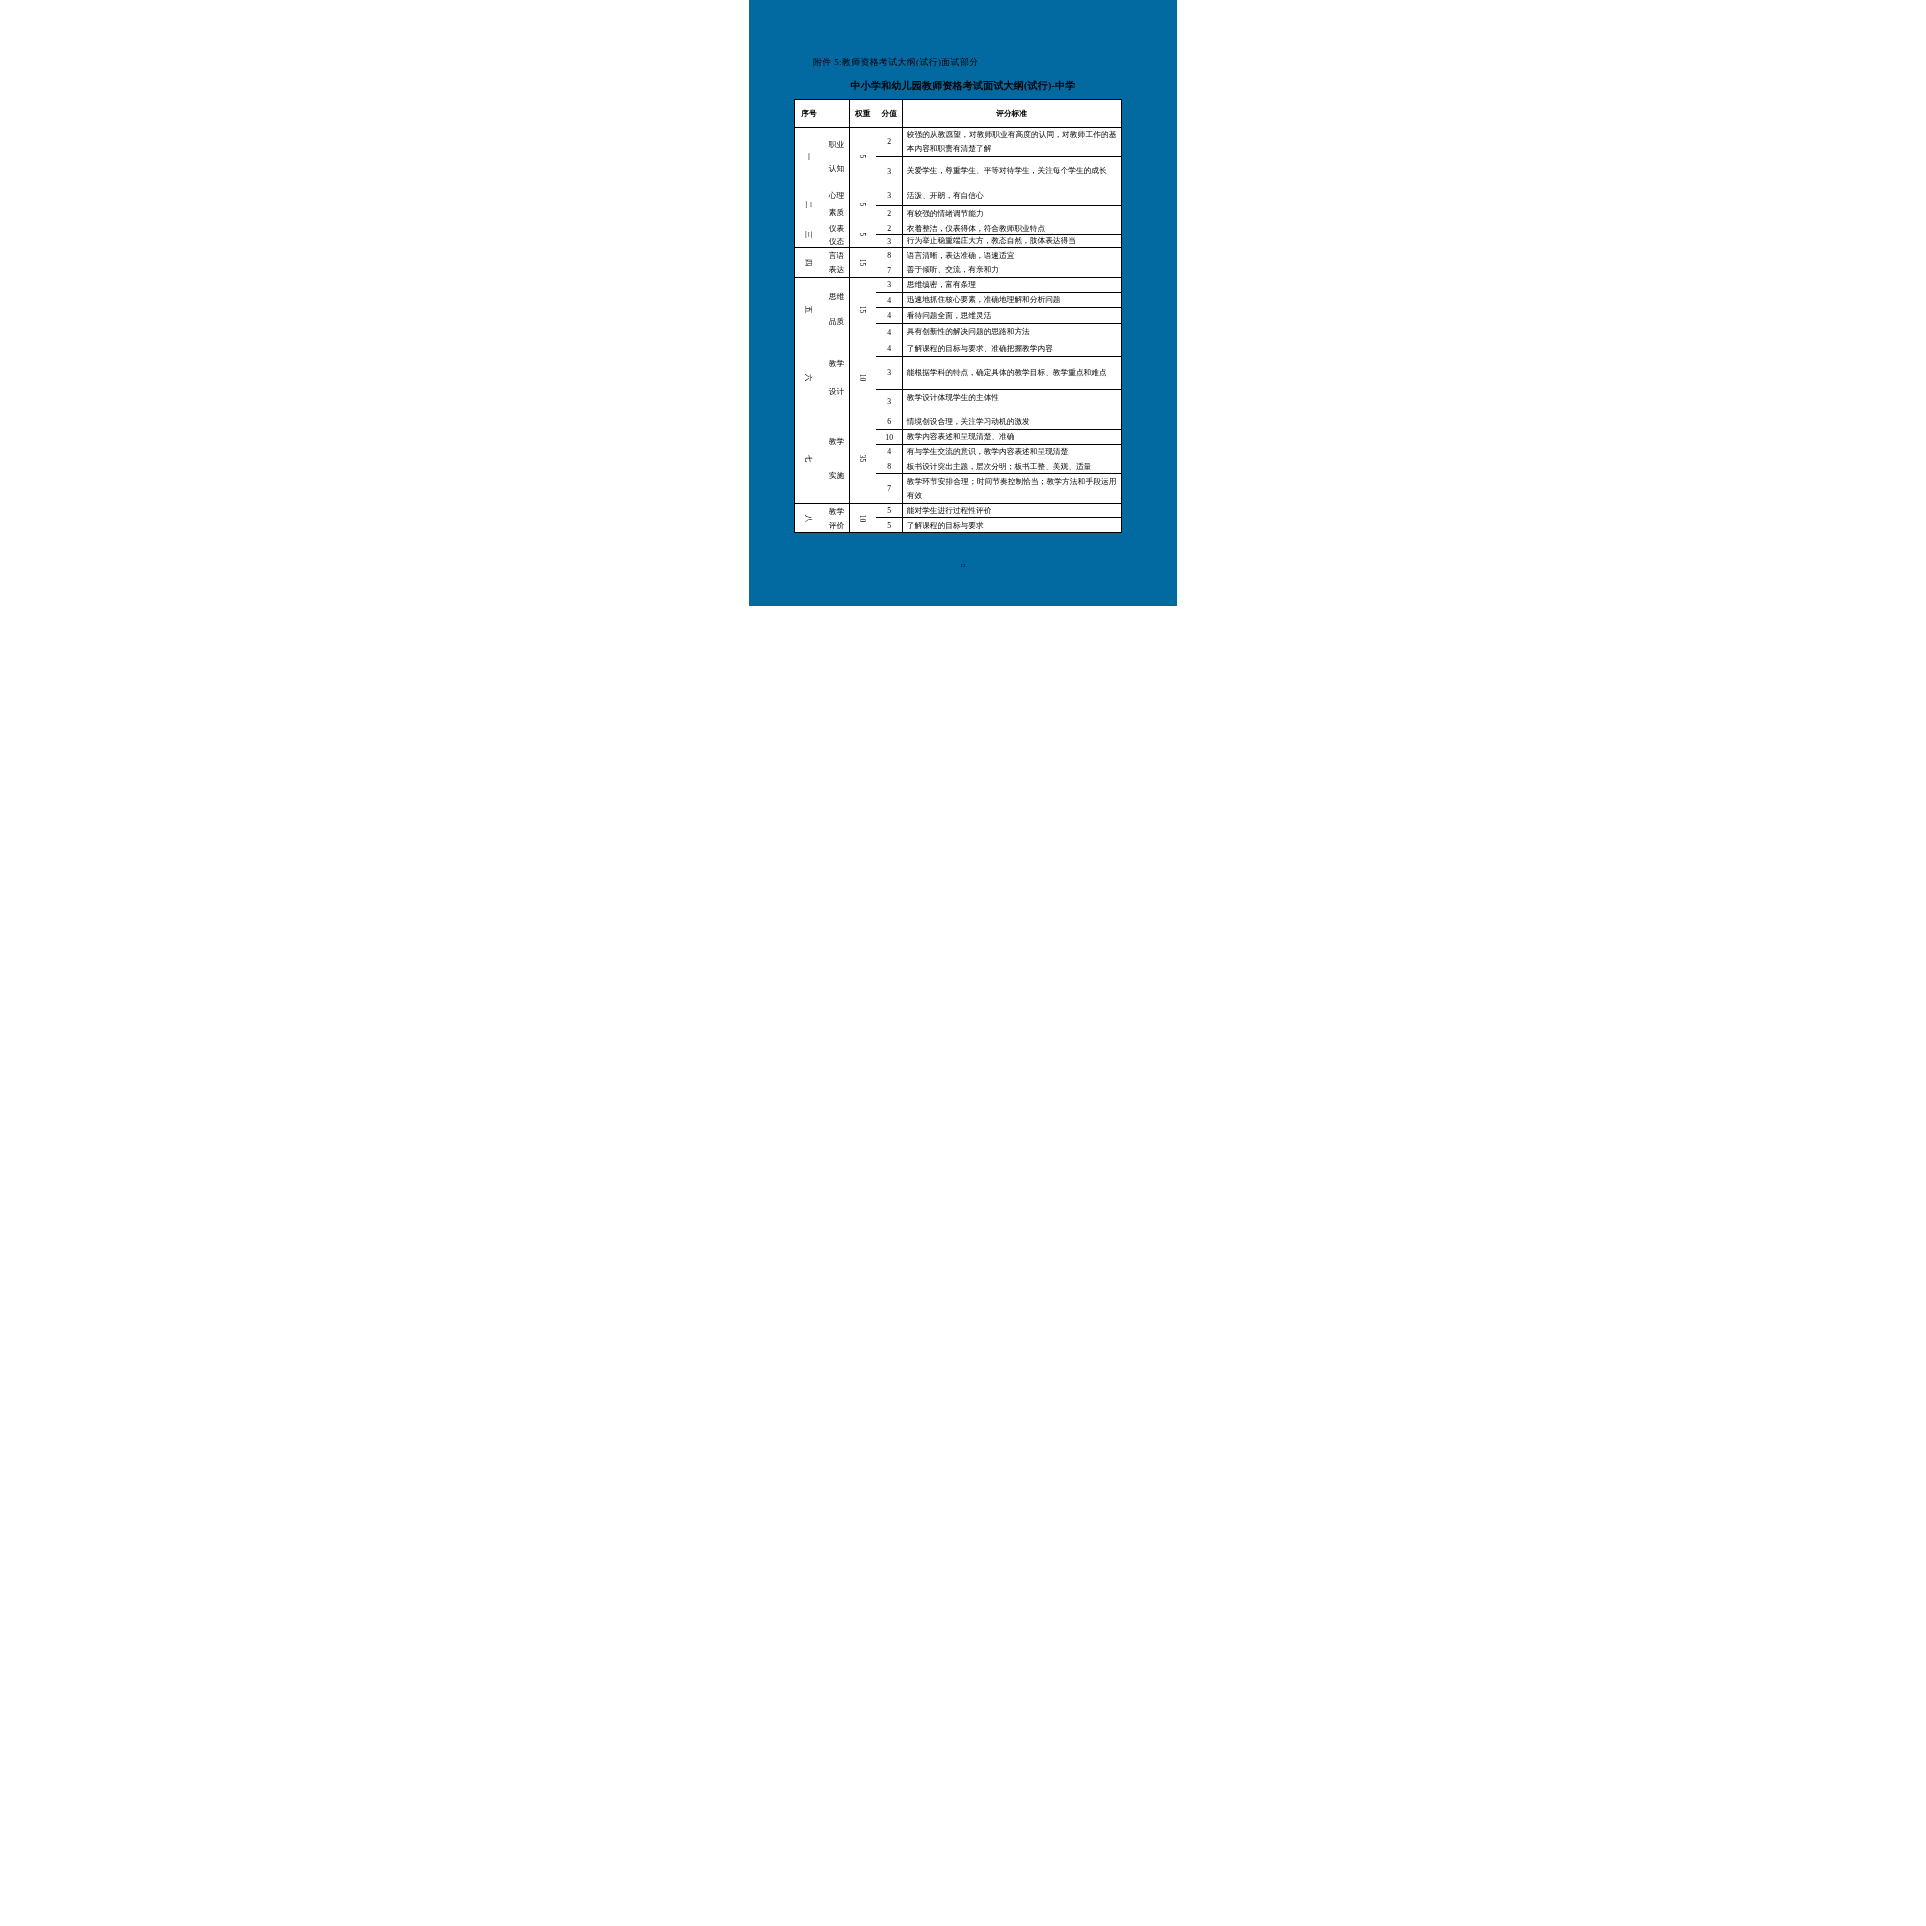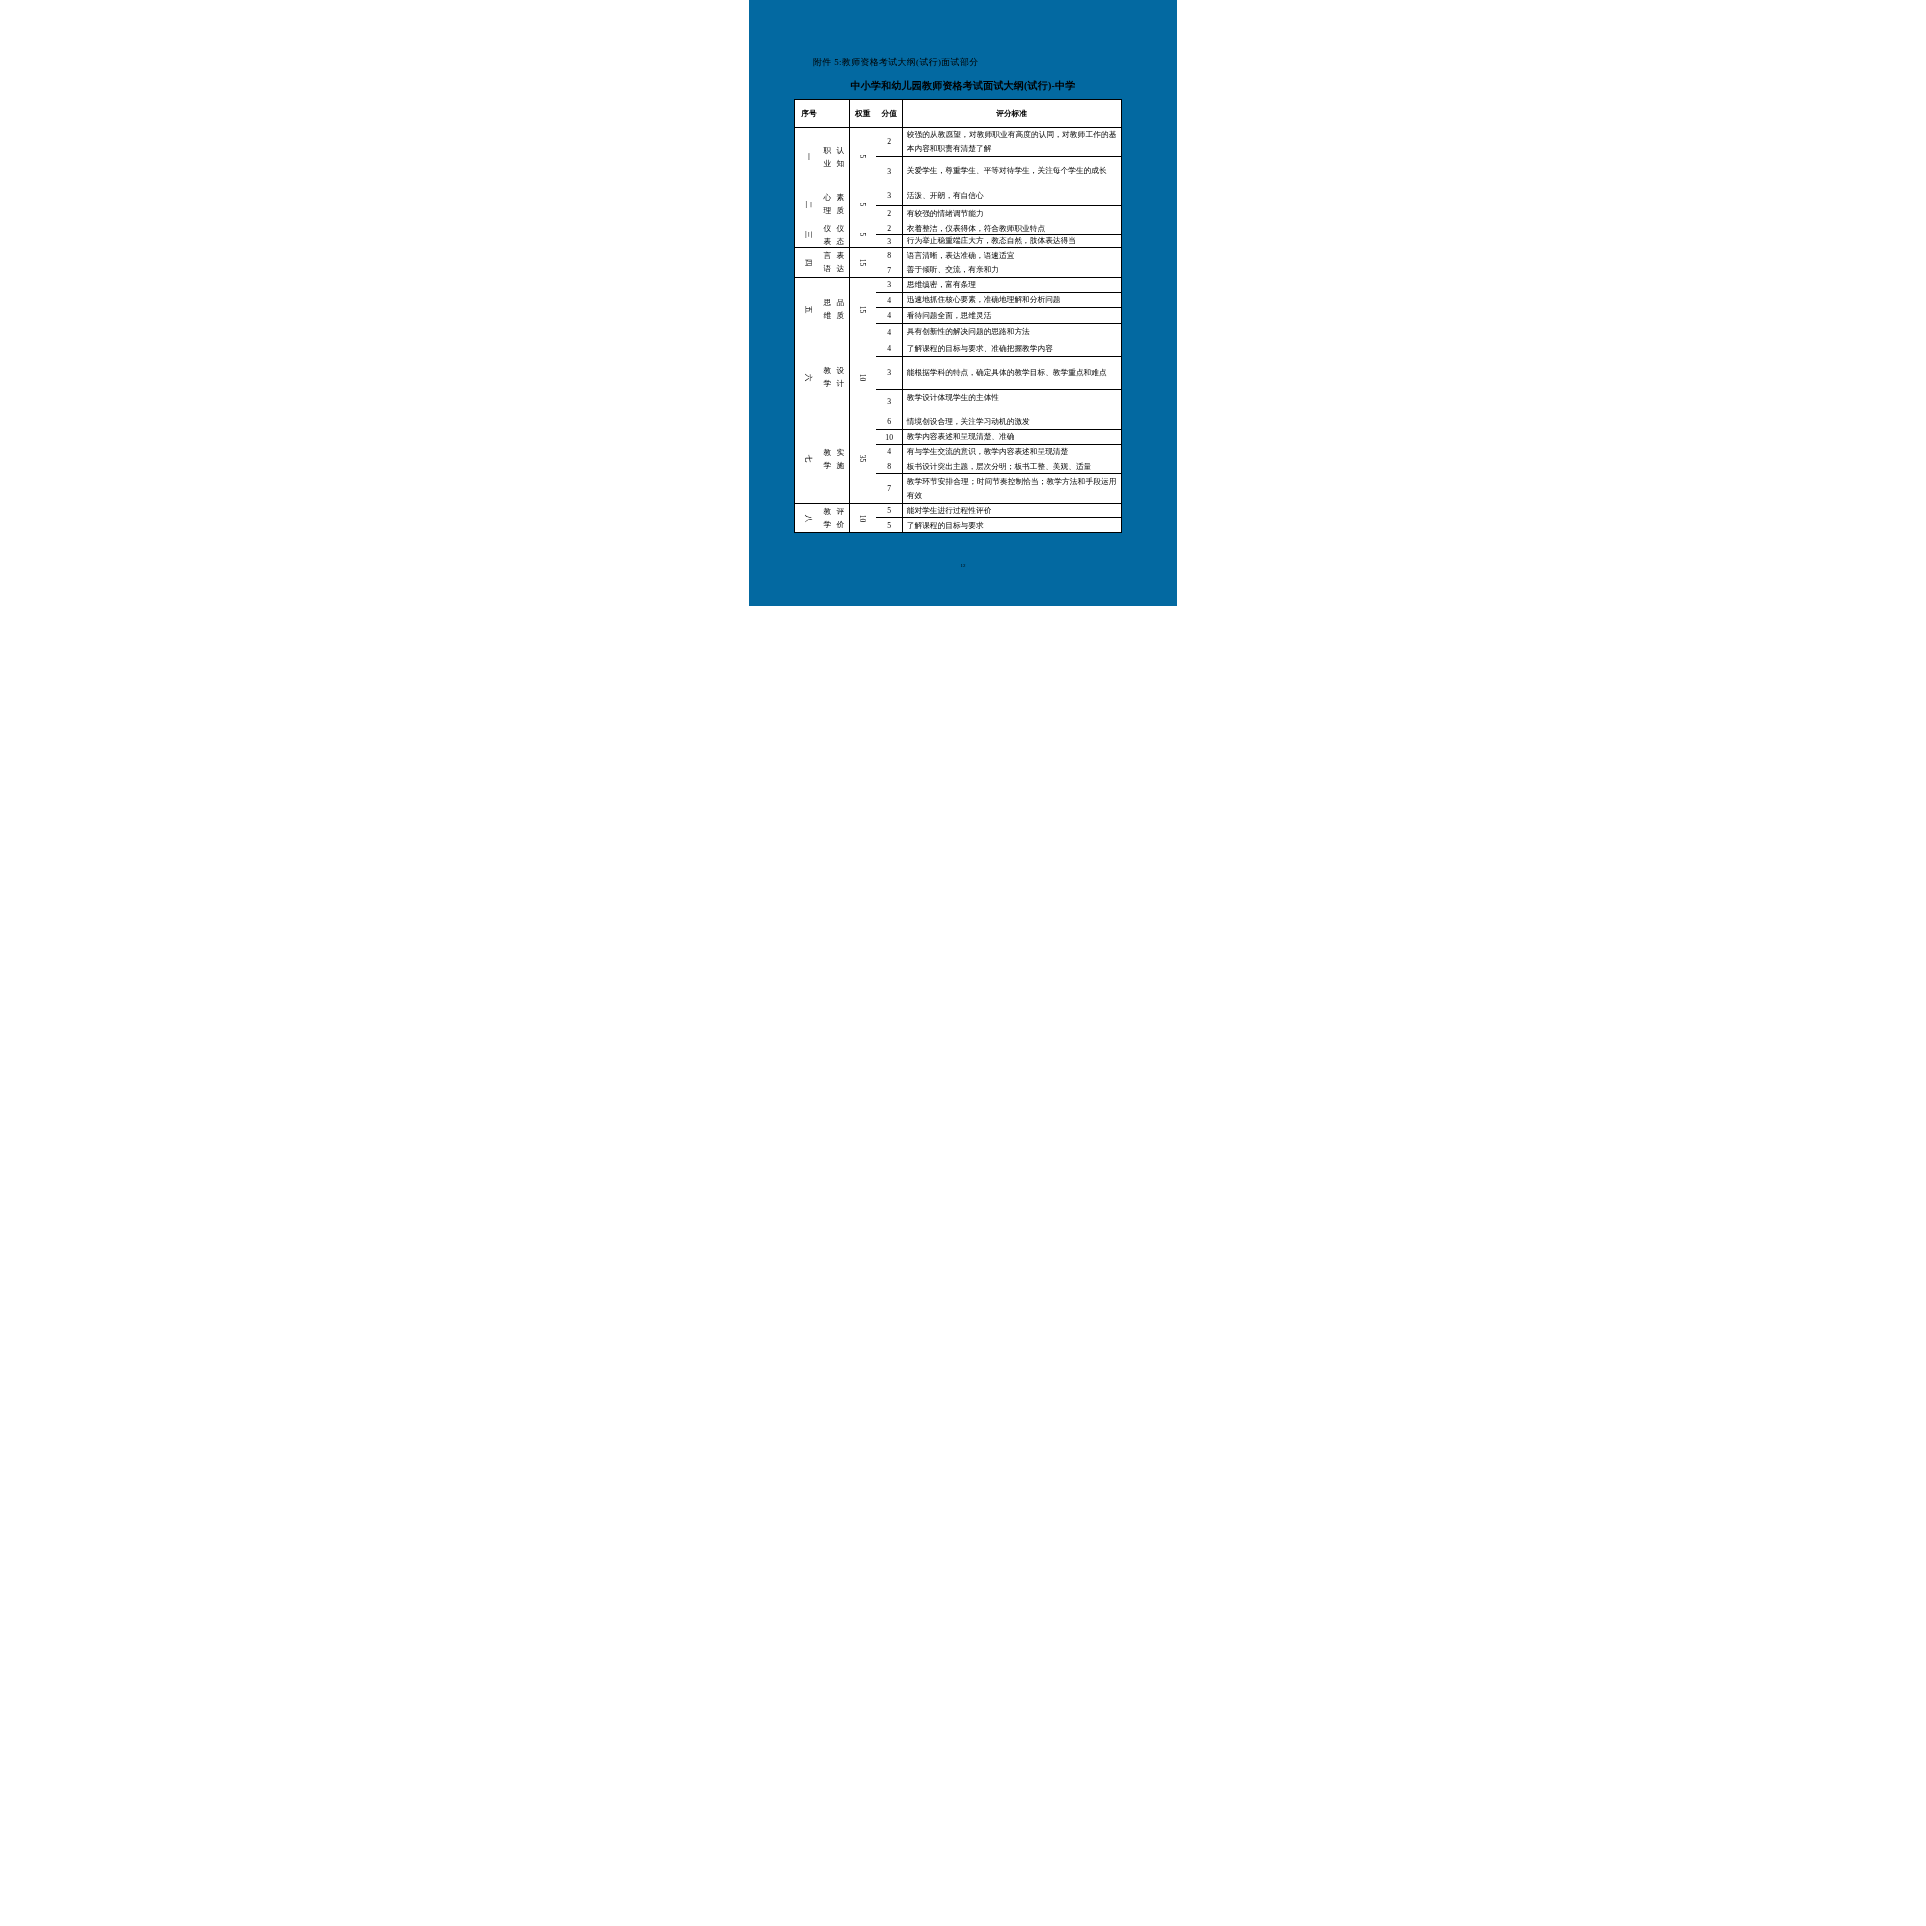--- a/index.html
+++ b/index.html
@@ -49,21 +49,21 @@
     background: #ffffff;
     display: flex;
     align-items: center;
     justify-content: center;
     font-size: 7.7px;
     line-height: 13px;
     overflow: hidden;
   }
   .hd { font-weight: bold; }
   .item-hd { flex-direction: column; justify-content: center; line-height: 12.3px; gap: 39px; }
-  .item-cell { flex-direction: row; justify-content: space-evenly; }
+  .item-cell { flex-direction: column; justify-content: space-evenly; }
   .rs2 { grid-row: span 2; }
   .rs3 { grid-row: span 3; }
   .rs4 { grid-row: span 4; }
   .rs5 { grid-row: span 5; }
   .rot { display: inline-block; transform: rotate(90deg); }
   .crit { justify-content: flex-start; padding: 0 4.2px; }
   .crit .crit-text { width: 100%; text-align: justify; line-height: 13.5px; }
   .vtop { align-items: flex-start; padding-top: 1.9px; }
   .page-num {
     position: absolute;

